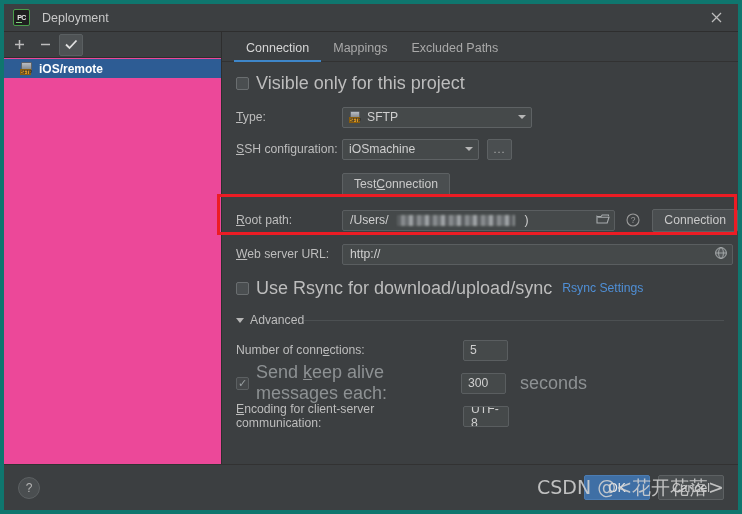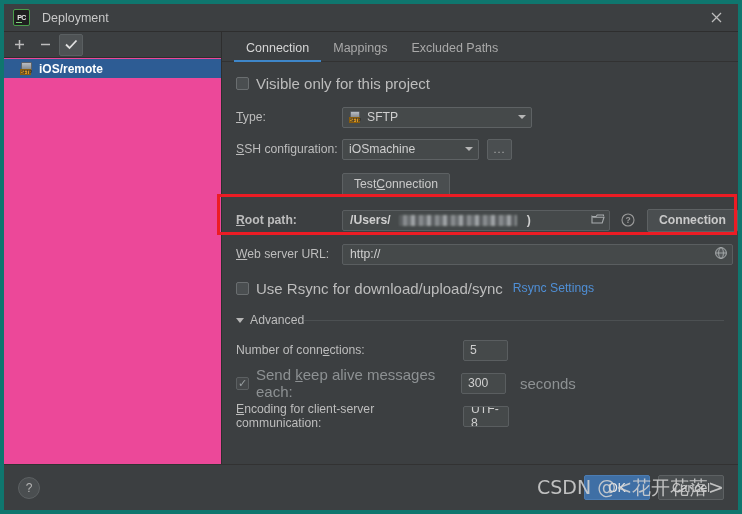--- a/index.html
+++ b/index.html
@@ -137,21 +137,21 @@
   .lbl u { text-decoration: underline; }
 
   
   .cb {
     width: 13px; height: 13px; flex: 0 0 auto;
     background: #4a4e50; border: 1px solid #6a6e70; border-radius: 2px;
     display: inline-flex; align-items: center; justify-content: center;
   }
   .cb.dim { background: #45484a; border-color: #5c6062; }
   .cb .tick { color: #9aa0a2; font-size: 11px; line-height: 1; }
-  .cb-label { font-size: 15px; color: #bdbdbd; margin-left: 7px; }
+  .cb-label { font-size: 18px; color: #bdbdbd; margin-left: 7px; }
   .cb-label.dim { color: #8d9193; }
 
   
   .combo {
     height: 21px; background: #45494a;
     border: 1px solid #5e6264; border-radius: 2px;
     display: flex; align-items: center;
     padding: 0 0 0 6px;
     font-size: 12.2px; color: #cfcfcf;
     position: relative;
@@ -362,21 +362,21 @@
           </div>
           <div class="btn tiny" style="margin-left:8px;">...</div>
         </div>
 
         <div class="row" style="margin-bottom:14px;">
           <div style="margin-left:120px;">
             <div class="btn">Test <u>C</u>onnection</div>
           </div>
         </div>
 
-        <div class="row" style="margin-bottom:12px;font-weight:bold;">
+        <div class="row" style="margin-bottom:12px;">
           <div class="lbl"><u>R</u>oot path:</div>
           <div class="field" style="width:277px;gap:8px;">
             <span>/Users/</span>
             <span class="redaction" style="width:118px;"></span>
             <span>)</span>
             <span style="margin-left:auto;">
               <svg width="14" height="12" viewBox="0 0 14 12">
                 <path d="M1 3.5 L5 3.5 L6.2 2 L12.5 2 L12.5 3.2" fill="none" stroke="#a7abad" stroke-width="1.1"></path>
                 <path d="M1 3.3 L1 10 L11.2 10 L13 4.2 L2.6 4.2 Z" fill="none" stroke="#a7abad" stroke-width="1.1"></path>
               </svg>

